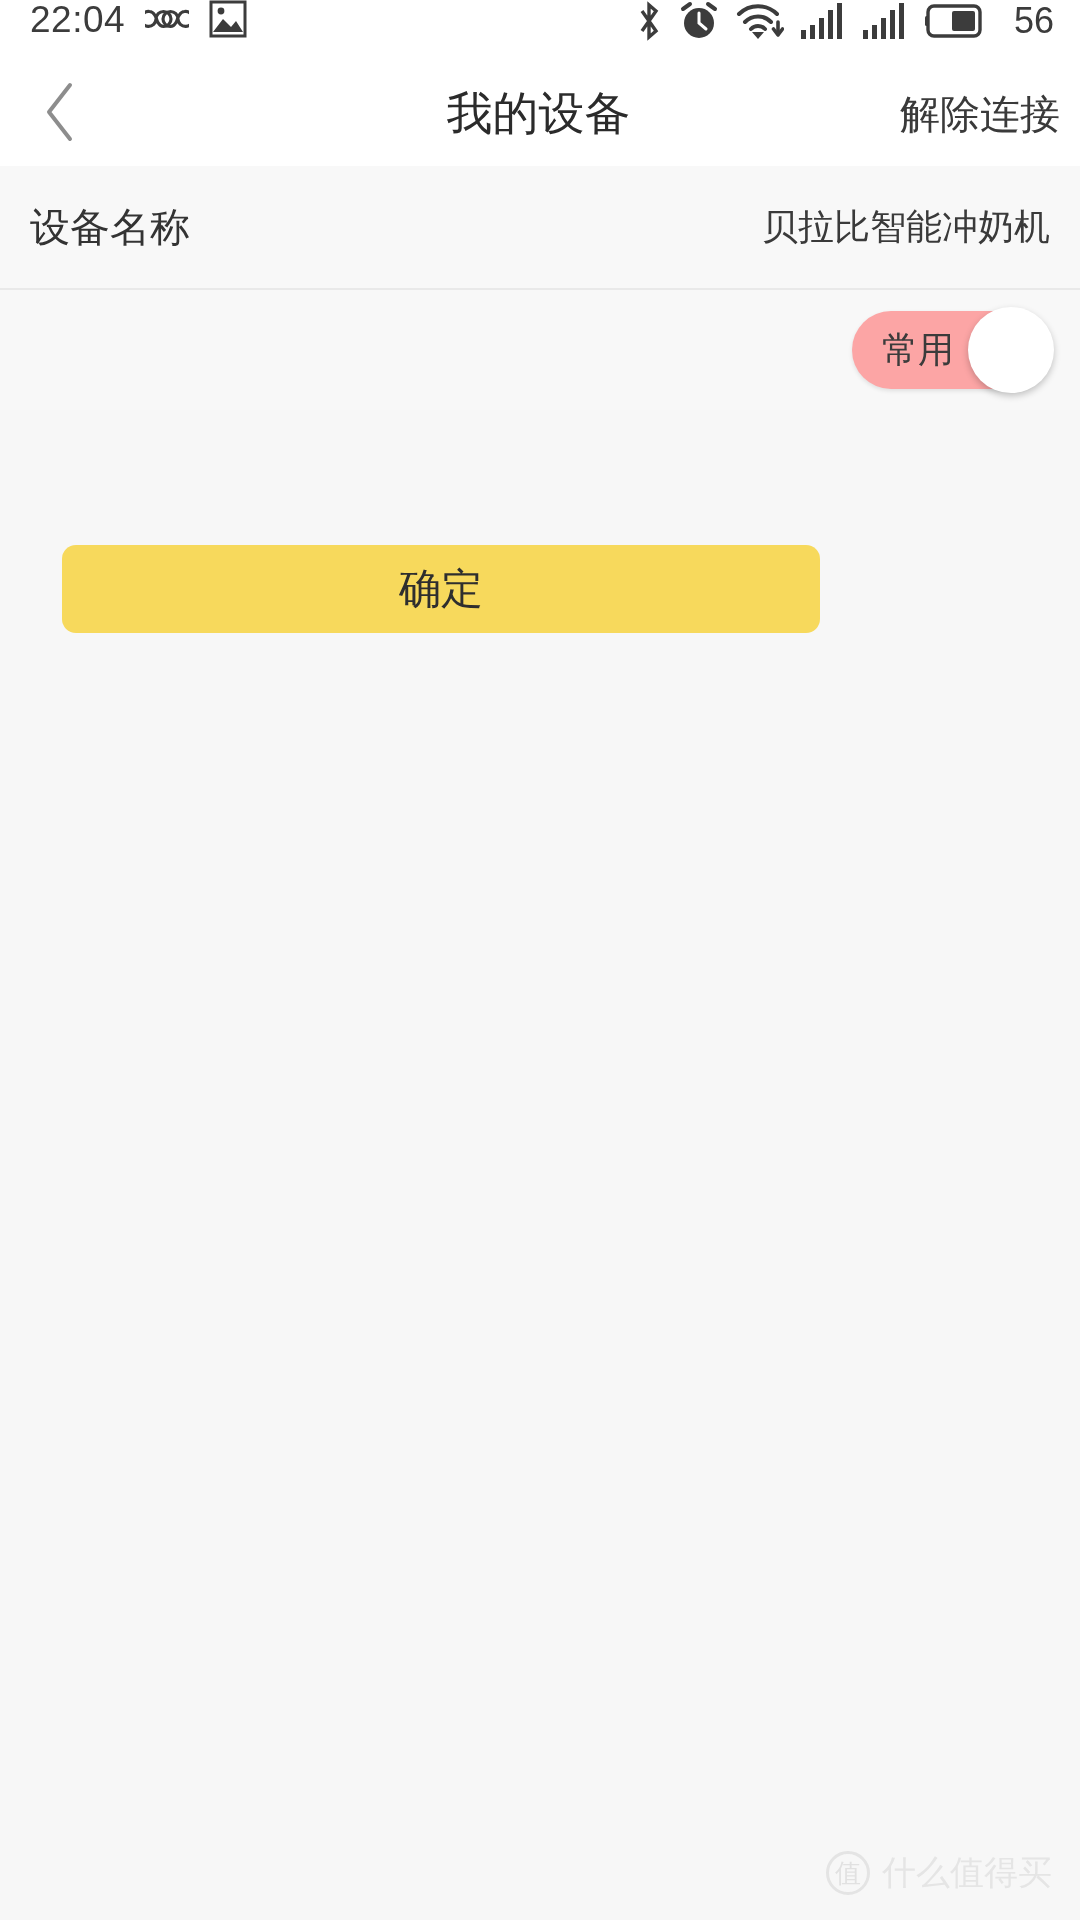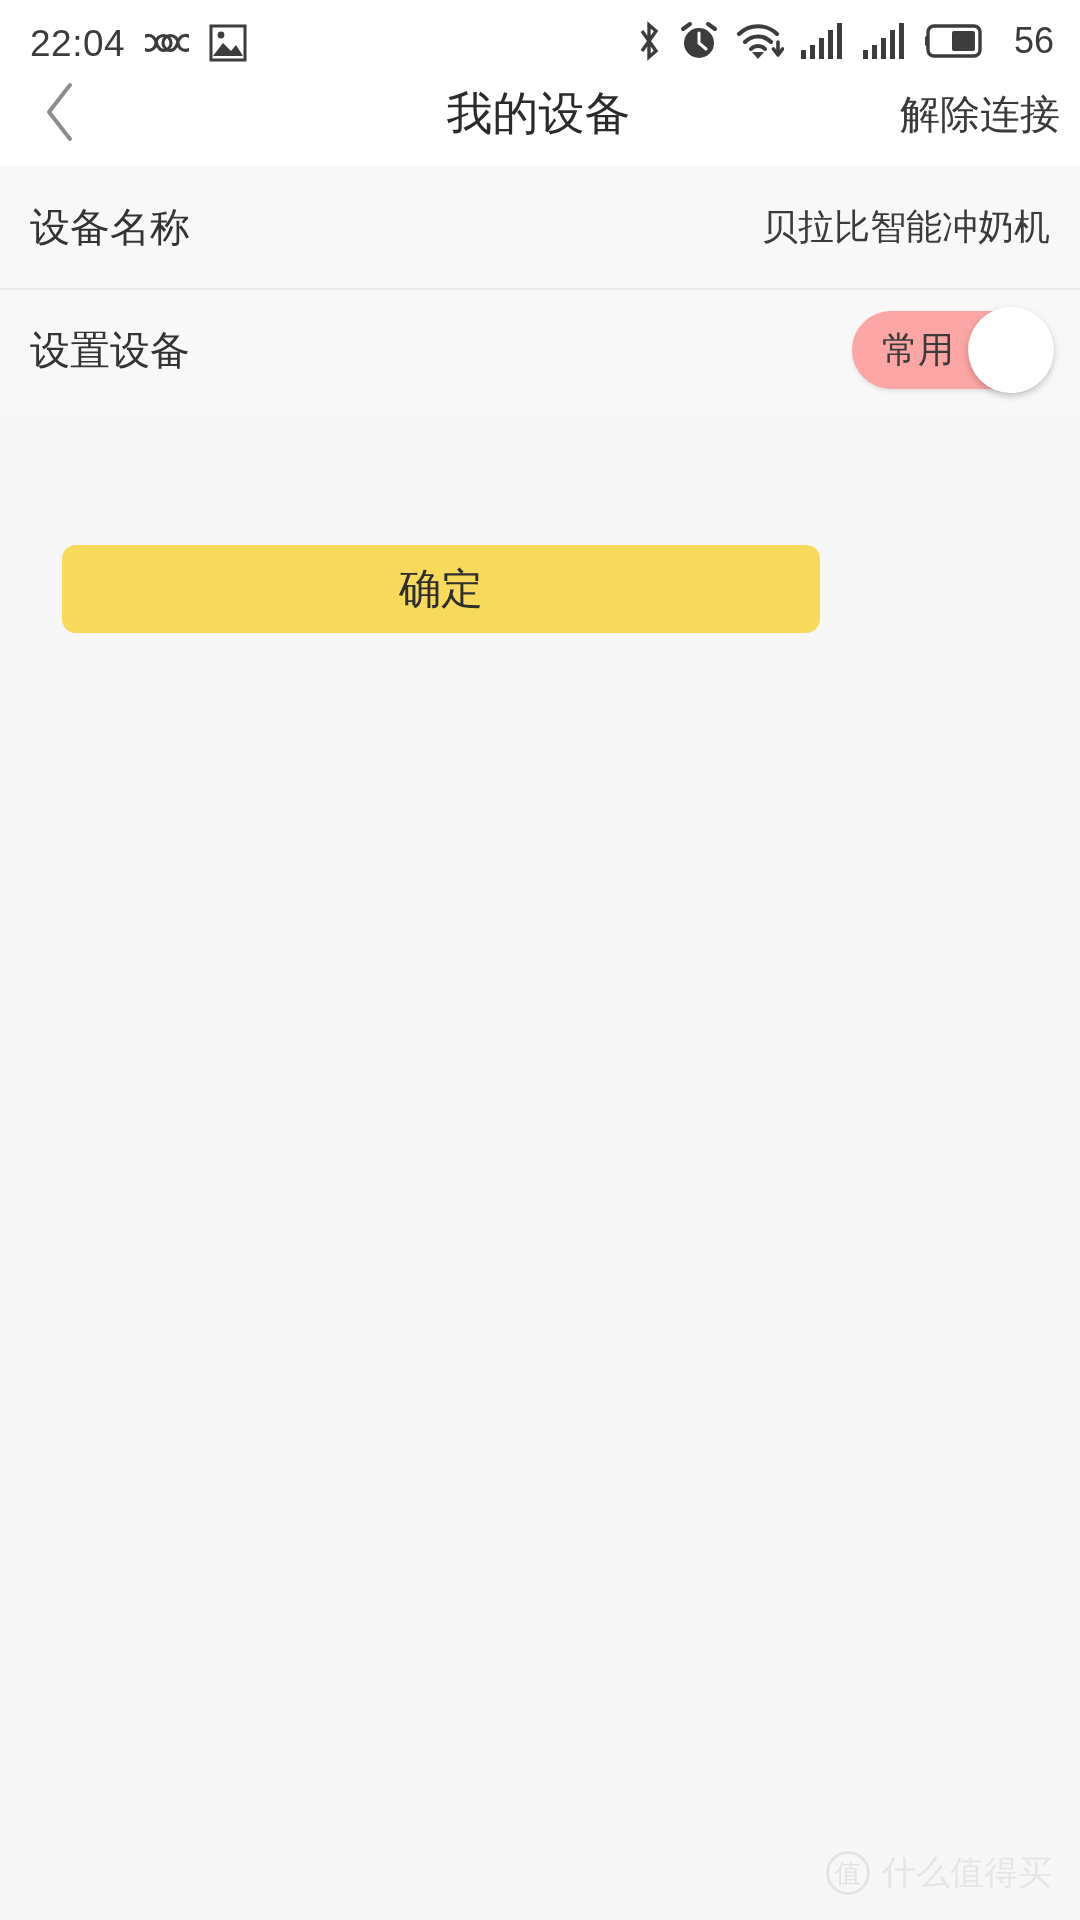--- a/index.html
+++ b/index.html
@@ -8,21 +8,21 @@
     background:#f7f7f7;
     font-family:"Liberation Sans","DejaVu Sans",sans-serif;
     overflow:hidden;
   }
   #screen { position:relative; width:1080px; height:1920px; background:#f7f7f7; }
 
   
   .statusbar {
     position:absolute; top:0; left:0; width:1080px; height:62px;
     background:#ffffff;
-    display:flex; align-items:flex-end;
+    display:flex; align-items:flex-start;
     padding:0 26px 0 30px;
   }
   .sb-left { display:flex; align-items:center; gap:20px; }
   .sb-right { display:flex; align-items:center; gap:16px; margin-left:auto; }
   .sb-time { font-size:37px; color:#3c3c3c; letter-spacing:0.5px; line-height:1; }
   .sb-icon { display:flex; align-items:center; justify-content:center; }
   .sb-batt-text { font-size:36px; color:#3c3c3c; margin-left:14px; line-height:1; }
 
   
   .header {
@@ -203,21 +203,20 @@
   </div>
 
   <div class="list">
 
     <div class="row">
       <span class="row-label">设备名称</span>
       <span class="row-value">贝拉比智能冲奶机</span>
     </div>
 
     <div class="row">
-      <span class="row-label">设置设备</span>
       <div class="toggle">
         <span class="toggle-text">常用</span>
         <span class="toggle-knob"></span>
       </div>
     </div>
 
   </div>
 
   <div class="confirm-btn">确定</div>
 

